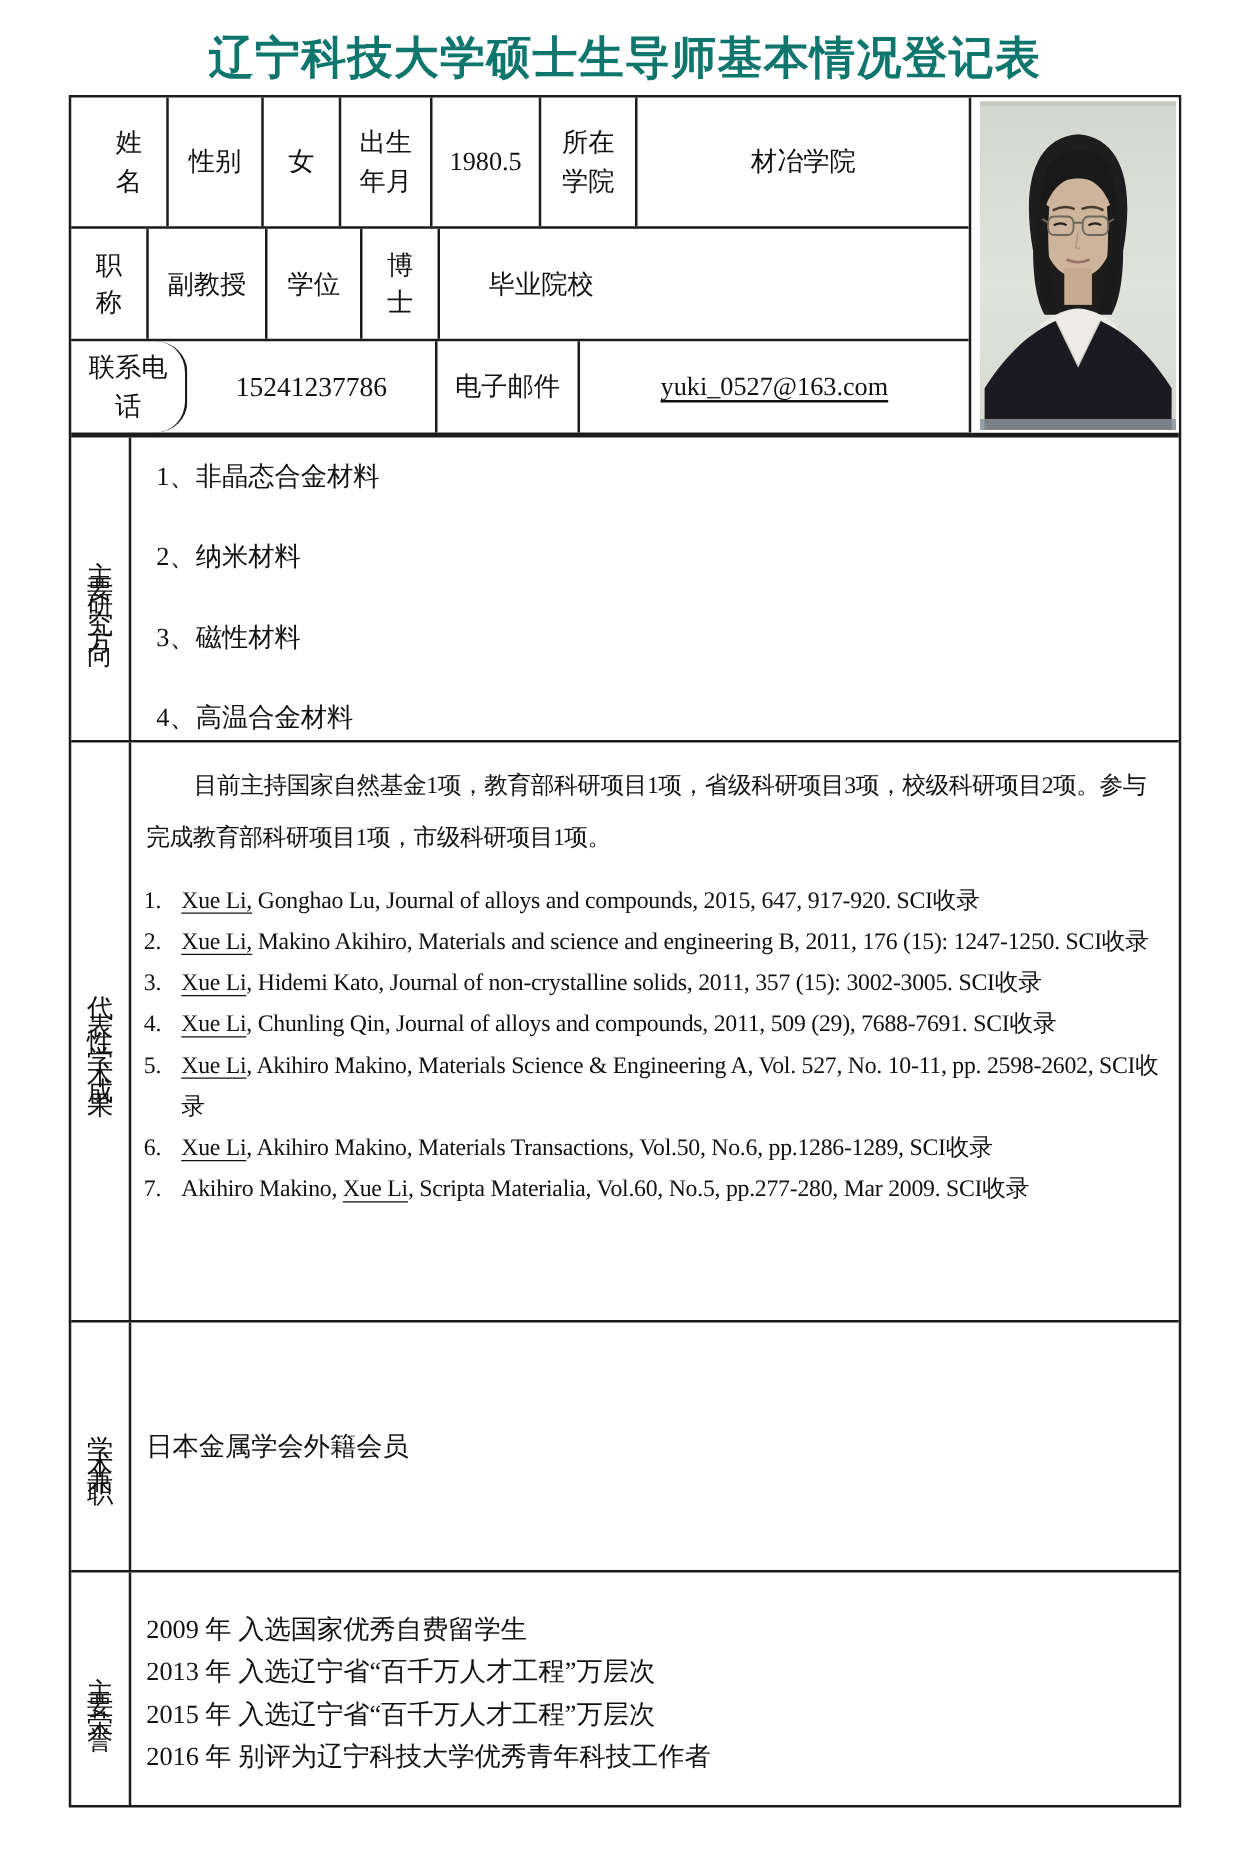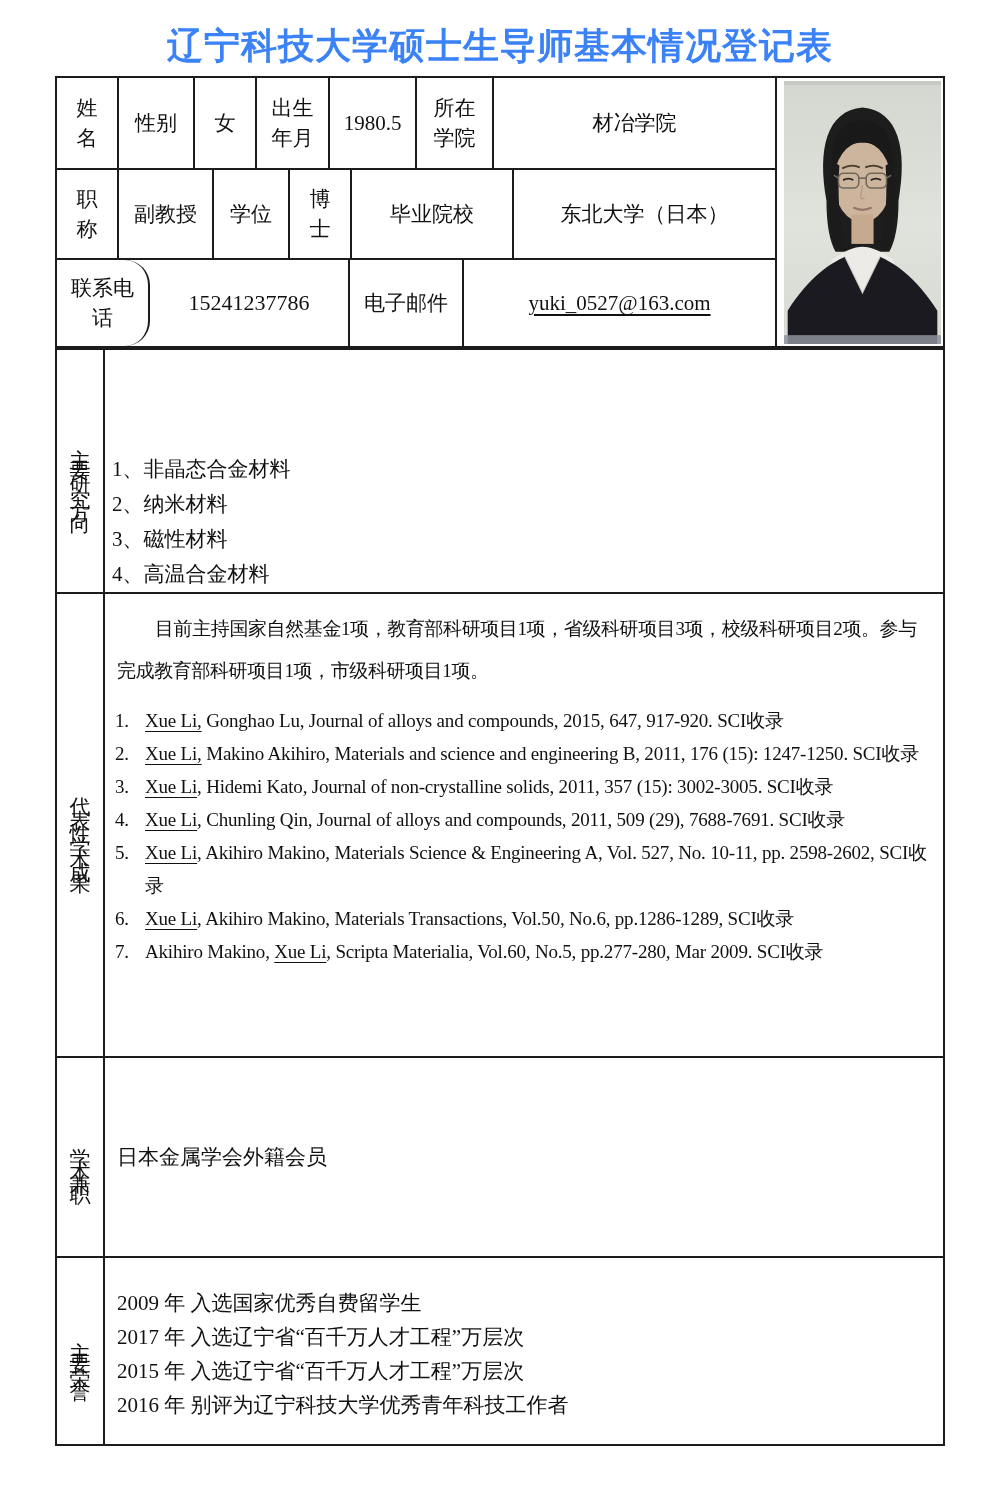--- a/index.html
+++ b/index.html
@@ -5,32 +5,32 @@
   html,body{margin:0;padding:0;background:#ffffff;}
   body{
     width:1000px;height:1500px;position:relative;
     font-family:"Liberation Serif","DejaVu Serif",serif;
     color:#111;
     -webkit-font-smoothing:antialiased;
   }
   .page-title{
     position:absolute;top:22px;left:0;width:1000px;
     text-align:center;font-size:36px;font-weight:bold;letter-spacing:1px;
-    color:#3b82f6;
+    color:#0f766e;
   }
   .form-table{
     position:absolute;left:55px;top:76px;width:890px;height:1370px;
     border:2px solid #1c1c1c;box-sizing:border-box;
     display:flex;flex-direction:column;background:#fff;
   }
   .top-grid{display:flex;height:270px;flex:none;border-bottom:2px solid #1c1c1c;box-sizing:border-box;}
   .top-left{width:718px;flex:none;display:flex;flex-direction:column;}
   .irow{display:flex;box-sizing:border-box;border-bottom:2px solid #1c1c1c;}
   .irow:last-child{border-bottom:none;}
-  .irow-1{height:92px;}
+  .irow-1{height:105px;padding-left:16px;}
   .irow-2{height:90px;}
   .irow-3{flex:1;}
   .cell{
     box-sizing:border-box;border-right:2px solid #1c1c1c;
     display:flex;align-items:center;justify-content:center;
     text-align:center;font-size:21px;line-height:1.45;padding:2px 10px;
   }
   .cell:last-child{border-right:none;}
   .photo-cell{
     flex:1;box-sizing:border-box;border-left:2px solid #1c1c1c;
@@ -48,22 +48,22 @@
   .vlabel-cell{
     width:48px;flex:none;box-sizing:border-box;border-right:2px solid #1c1c1c;
     display:flex;align-items:center;justify-content:center;
   }
   .vlabel{
     writing-mode:vertical-lr;text-orientation:upright;
     font-size:21px;letter-spacing:13px;color:#111;
   }
   .sec-content{flex:1;box-sizing:border-box;overflow:hidden;}
   .research-content{
-    display:flex;flex-direction:column;justify-content:flex-end;
-    padding:14px 10px 0 7px;font-size:21px;
+    display:flex;flex-direction:column;justify-content:space-between;
+    padding:14px 10px 0 20px;font-size:21px;
   }
   .research-content .r-item{line-height:35px;}
   .ach-content{padding:12px 6px 0 10px;}
   .ach-intro{
     font-size:19px;line-height:42px;letter-spacing:-0.4px;
     text-indent:38px;margin:2px 4px 12px 2px;
   }
   .pub{display:flex;font-size:19px;line-height:33px;letter-spacing:-0.2px;}
   .pub .num{width:30px;flex:none;}
   .pub .txt{flex:1;padding-right:2px;}
@@ -95,21 +95,20 @@
         <div class="cell" style="width:77px;padding:2px 15px;">所在学院</div>
         <div class="cell" style="flex:1;">材冶学院</div>
       </div>
 
       <div class="irow irow-2">
         <div class="cell" style="width:62px;">职称</div>
         <div class="cell" style="width:95px;">副教授</div>
         <div class="cell" style="width:76px;">学位</div>
         <div class="cell" style="width:62px;">博士</div>
         <div class="cell" style="width:162px;">毕业院校</div>
-        <div class="cell" style="flex:1;">东北大学（日本）</div>
       </div>
 
       <div class="irow irow-3">
         <div class="cell" style="width:93px;padding:2px 4px;border-radius:25px;">联系电话</div>
         <div class="cell" style="width:200px;font-size:22px;">15241237786</div>
         <div class="cell" style="width:114px;">电子邮件</div>
         <div class="cell underlined" style="flex:1;">yuki_0527@163.com</div>
       </div>
 
     </div>
@@ -222,19 +221,19 @@
       <div>日本金属学会外籍会员</div>
     </div>
   </div>
 
   <div class="sec sec-honors">
     <div class="vlabel-cell">
       <div class="vlabel">主要荣誉</div>
     </div>
     <div class="sec-content honors-content">
       <div class="h-item">2009 年 入选国家优秀自费留学生</div>
-      <div class="h-item">2017 年 入选辽宁省“百千万人才工程”万层次</div>
+      <div class="h-item">2013 年 入选辽宁省“百千万人才工程”万层次</div>
       <div class="h-item">2015 年 入选辽宁省“百千万人才工程”万层次</div>
       <div class="h-item">2016 年 别评为辽宁科技大学优秀青年科技工作者</div>
     </div>
   </div>
 
 </div>
 
 </body></html>

